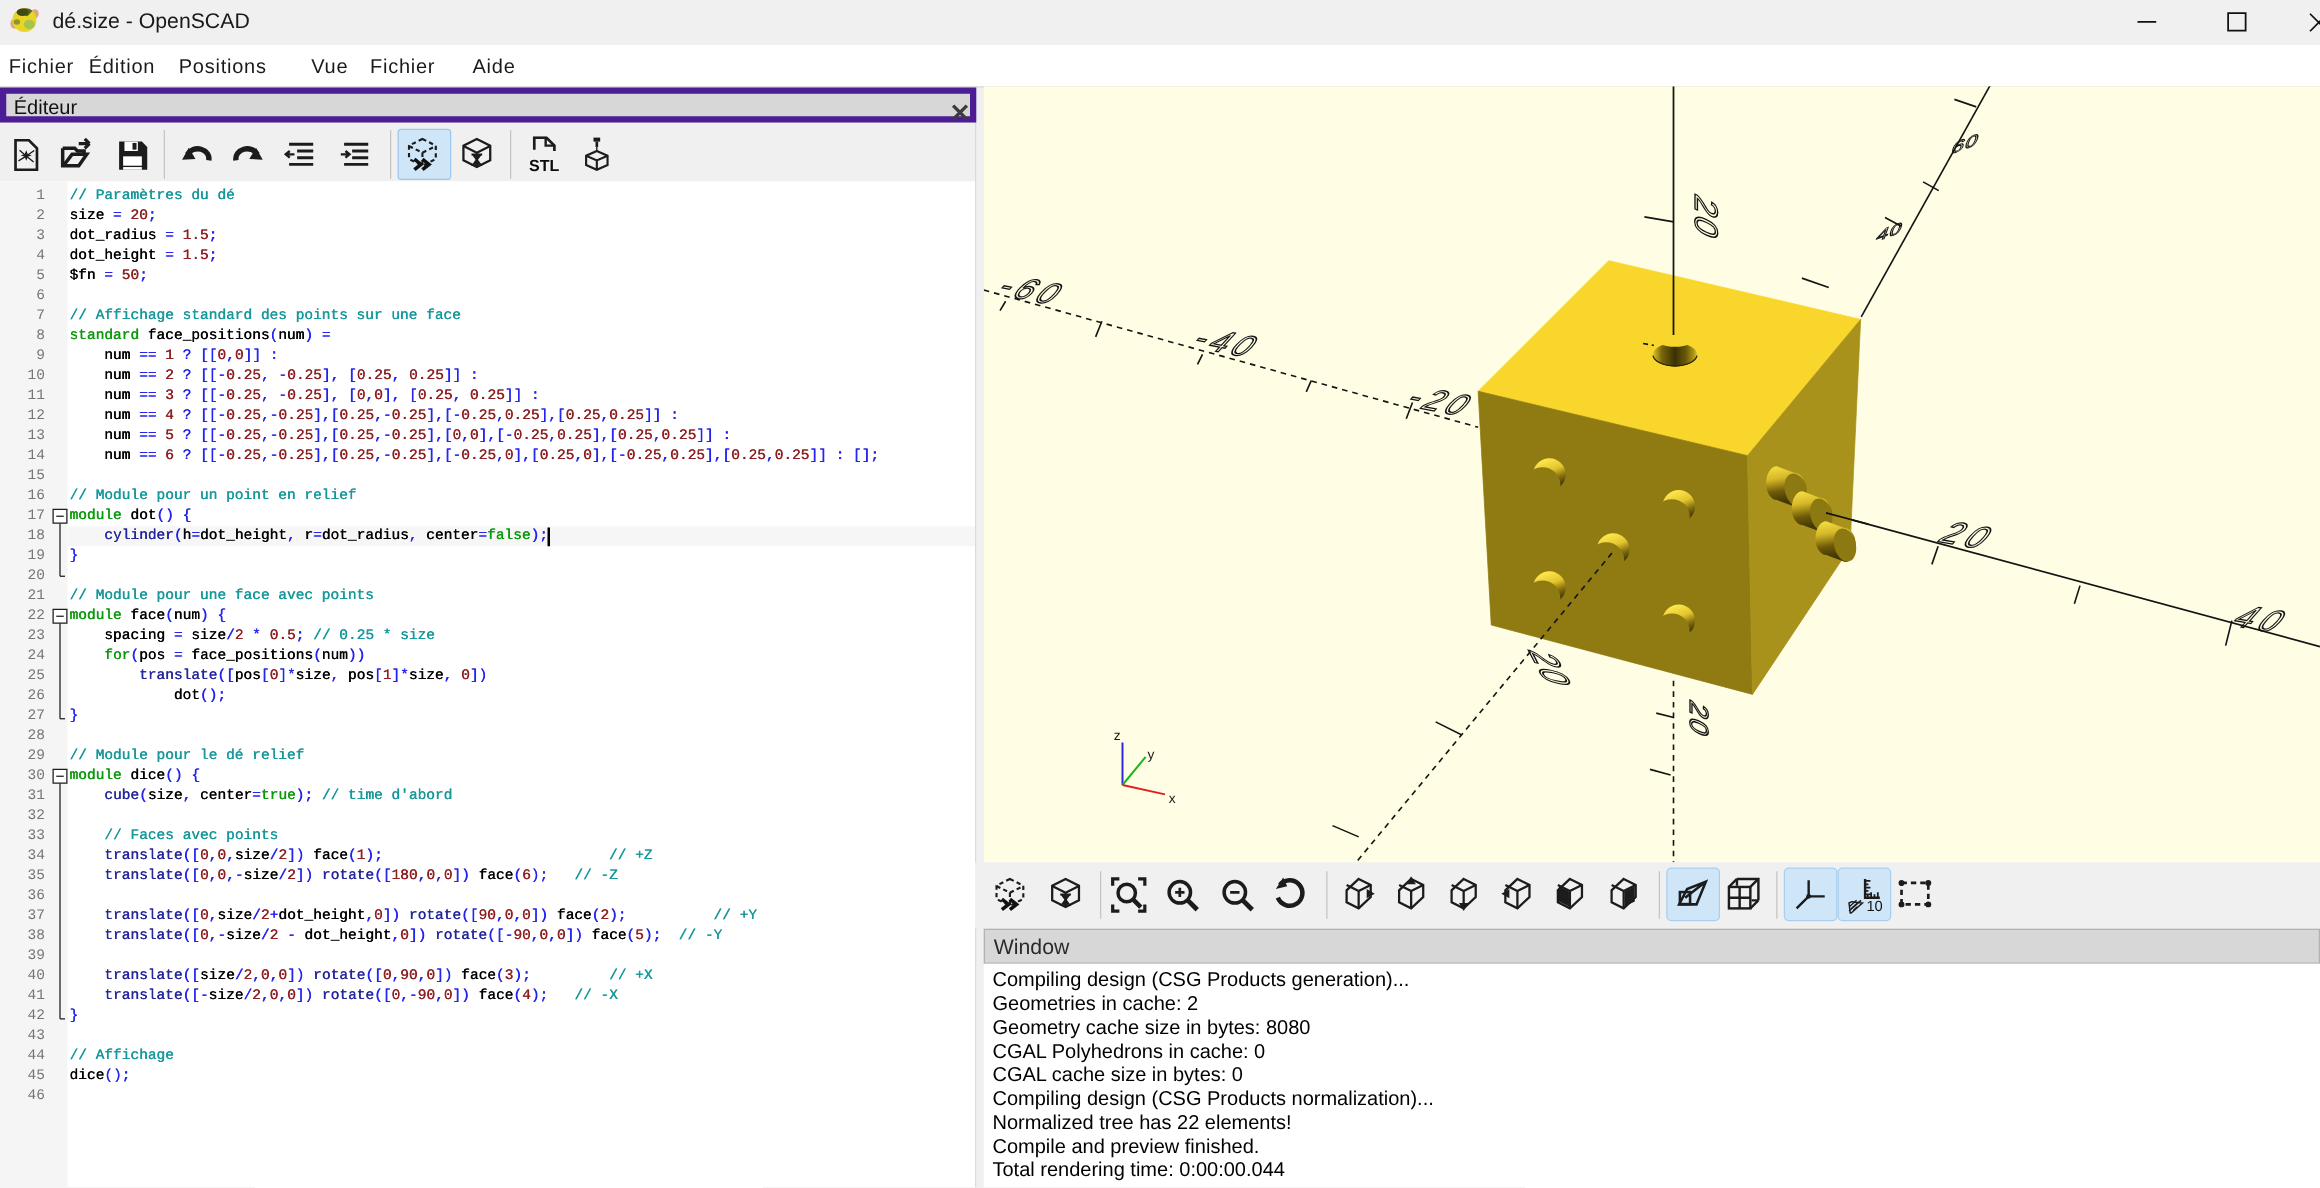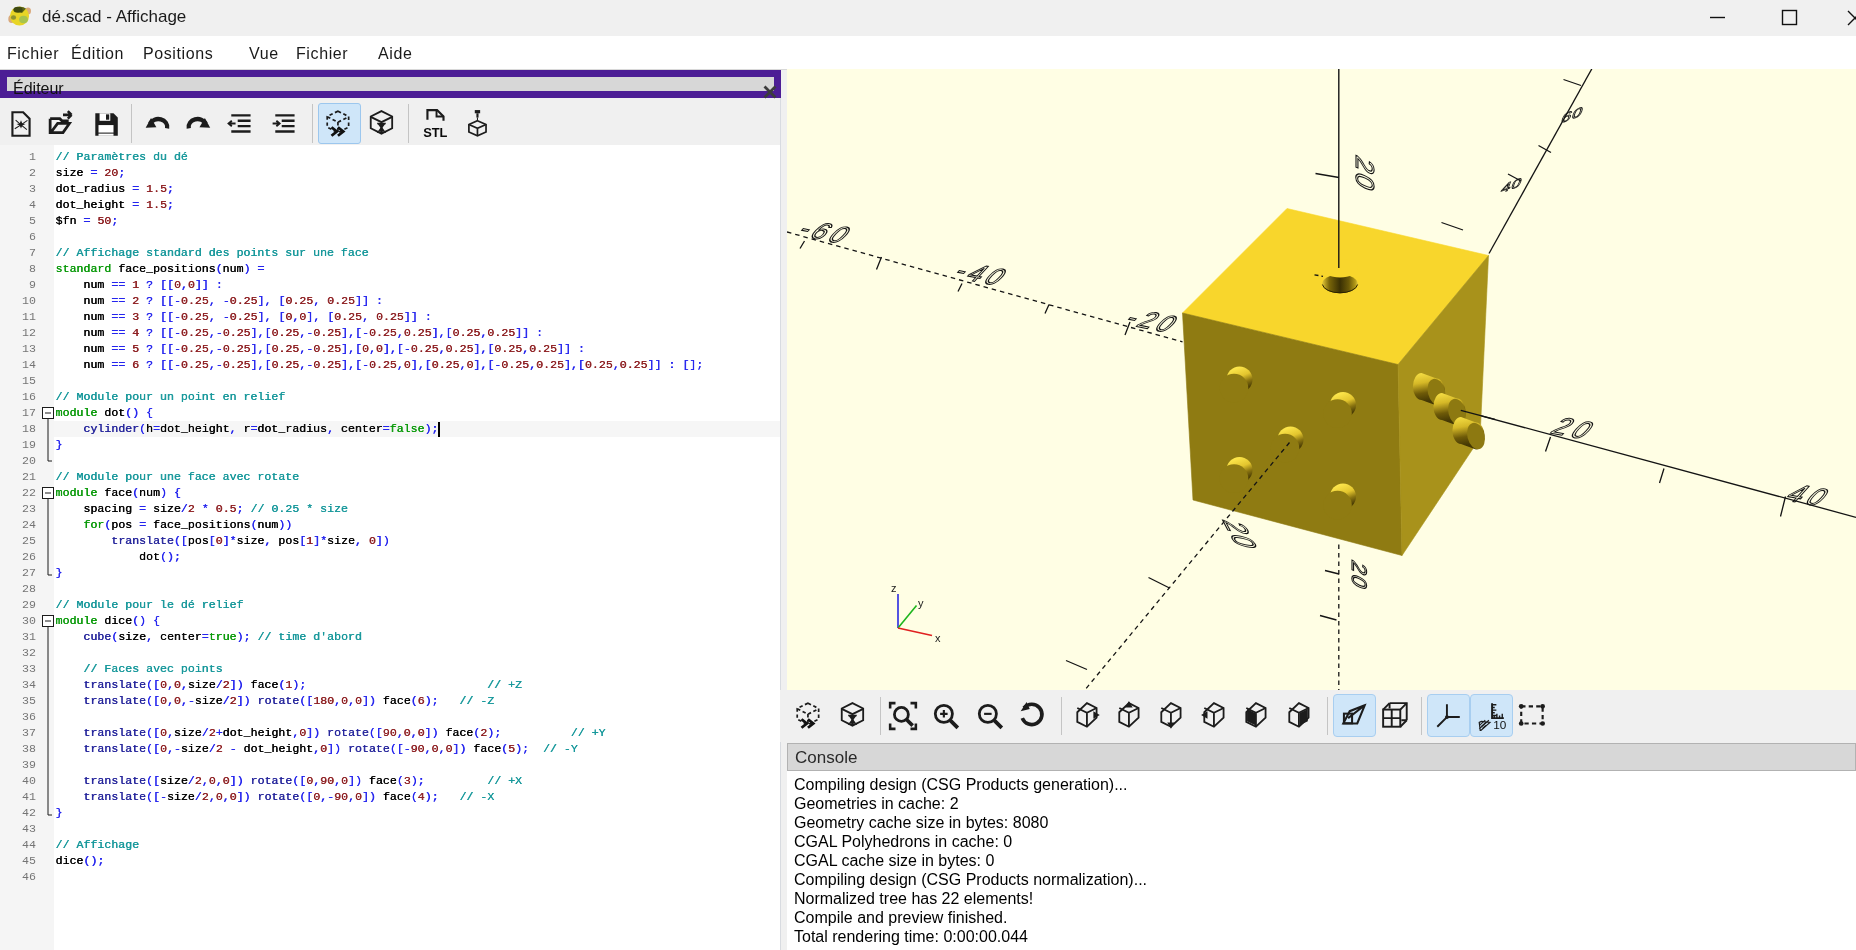--- a/index.html
+++ b/index.html
@@ -8,39 +8,39 @@
 <div style="position:absolute;left:0;top:0;width:1856px;height:36px;background:#f0f0f0">
 <svg style="position:absolute;left:8px;top:4px" width="24" height="24" viewBox="0 0 24 24">
 <ellipse cx="3.5" cy="15" rx="3.2" ry="4" fill="#d9a97c"></ellipse>
 <ellipse cx="20" cy="7" rx="3" ry="3.6" fill="#d9a97c"></ellipse>
 <circle cx="11.5" cy="12" r="9.6" fill="#e8d526"></circle>
 <path d="M5 6 A9.6 9.6 0 0 1 18 4.6 L14 9 Z" fill="#5a6418"></path>
 <ellipse cx="10" cy="5.8" rx="4.6" ry="3" fill="#3f4a12"></ellipse>
 <ellipse cx="15.5" cy="15.5" rx="4.4" ry="3.8" fill="#a7c44e"></ellipse>
 <ellipse cx="5.5" cy="13.5" rx="2.6" ry="2.2" fill="#8f9430"></ellipse>
 </svg>
-<div style="position:absolute;left:42px;top:7px;font-size:17px;color:#1a1a1a">dé.scad - Affichage</div>
+<div style="position:absolute;left:42px;top:7px;font-size:17px;color:#1a1a1a">dé.size - OpenSCAD</div>
 <svg style="position:absolute;left:1700px;top:0" width="156" height="36" viewBox="0 0 156 36">
 <line x1="10" y1="17.5" x2="25" y2="17.5" stroke="#111" stroke-width="1.4"></line>
 <rect x="82.5" y="10.5" width="14" height="14" fill="none" stroke="#111" stroke-width="1.4"></rect>
 <path d="M148 11l14 14M162 11l-14 14" stroke="#111" stroke-width="1.4"></path>
 </svg>
 </div>
 <div style="position:absolute;left:0;top:36px;width:1856px;height:33px;background:#fff;font-size:16px;letter-spacing:0.6px;color:#1a1a1a">
     <div style="position:absolute;left:7px;top:9px">Fichier</div>
     <div style="position:absolute;left:71px;top:9px">Édition</div>
     <div style="position:absolute;left:143px;top:9px">Positions</div>
     <div style="position:absolute;left:249px;top:9px">Vue</div>
     <div style="position:absolute;left:296px;top:9px">Fichier</div>
     <div style="position:absolute;left:378px;top:9px">Aide</div>
   </div>
 <div style="position:absolute;left:0;top:69px;width:1856px;height:1px;background:#d8d8d8"></div>
 <div style="position:absolute;left:0;top:70px;width:780px;height:880px;background:#f0f0f0"></div>
 <div style="position:absolute;left:780px;top:70px;width:1px;height:880px;background:#d8dbe0"></div>
-<div style="position:absolute;left:0;top:70px;width:781px;height:28px;background:#d7d7d7;border:7px solid #4c1d95">
+<div style="position:absolute;left:0;top:70px;width:781px;height:28px;background:#d7d7d7;border:5px solid #4c1d95">
  <div style="position:absolute;left:6px;top:3px;font-size:16px;color:#111">Éditeur</div>
  <svg style="position:absolute;left:755px;top:7px" width="16" height="16" viewBox="0 0 16 16">
       <path d="M2.5 2.5l11 11M13.5 2.5l-11 11" stroke="#3c3c3c" stroke-width="2.8"></path>
     </svg>
 </div>
 <div style="position:absolute;left:318px;top:103px;width:43px;height:41px;background:#cfe6f9;border:1px solid #9cc7ee;border-radius:3px"></div>
 <svg style="position:absolute;left:6px;top:109px" width="30" height="30" viewBox="0 0 28 28">
     <path d="M6 3h10l6 6v16H6z" stroke="#1c1c1c" fill="none" stroke-width="2"></path>
     <path d="M14 10.5l1.2 3 3 .6-3 1.2-1.2 3-1.2-3-3-1.2 3-.6z" fill="#1c1c1c"></path>
     <path d="M14 14.8l6-4.2M14 14.8l5.5 4.5M14 14.8l-5.8 3.6M14 14.8l-5-4.4" stroke="#1c1c1c" stroke-width="1"></path>
@@ -177,21 +177,21 @@
     num <span style="color:#2424ee">=</span><span style="color:#2424ee">=</span> <span style="color:#8e2023">3</span> <span style="color:#2424ee">?</span> <span style="color:#2424ee">[</span><span style="color:#2424ee">[</span><span style="color:#2424ee">-</span><span style="color:#8e2023">0.25</span><span style="color:#2424ee">,</span> <span style="color:#2424ee">-</span><span style="color:#8e2023">0.25</span><span style="color:#2424ee">]</span><span style="color:#2424ee">,</span> <span style="color:#2424ee">[</span><span style="color:#8e2023">0</span><span style="color:#2424ee">,</span><span style="color:#8e2023">0</span><span style="color:#2424ee">]</span><span style="color:#2424ee">,</span> <span style="color:#2424ee">[</span><span style="color:#8e2023">0.25</span><span style="color:#2424ee">,</span> <span style="color:#8e2023">0.25</span><span style="color:#2424ee">]</span><span style="color:#2424ee">]</span> <span style="color:#2424ee">:</span>
     num <span style="color:#2424ee">=</span><span style="color:#2424ee">=</span> <span style="color:#8e2023">4</span> <span style="color:#2424ee">?</span> <span style="color:#2424ee">[</span><span style="color:#2424ee">[</span><span style="color:#2424ee">-</span><span style="color:#8e2023">0.25</span><span style="color:#2424ee">,</span><span style="color:#2424ee">-</span><span style="color:#8e2023">0.25</span><span style="color:#2424ee">]</span><span style="color:#2424ee">,</span><span style="color:#2424ee">[</span><span style="color:#8e2023">0.25</span><span style="color:#2424ee">,</span><span style="color:#2424ee">-</span><span style="color:#8e2023">0.25</span><span style="color:#2424ee">]</span><span style="color:#2424ee">,</span><span style="color:#2424ee">[</span><span style="color:#2424ee">-</span><span style="color:#8e2023">0.25</span><span style="color:#2424ee">,</span><span style="color:#8e2023">0.25</span><span style="color:#2424ee">]</span><span style="color:#2424ee">,</span><span style="color:#2424ee">[</span><span style="color:#8e2023">0.25</span><span style="color:#2424ee">,</span><span style="color:#8e2023">0.25</span><span style="color:#2424ee">]</span><span style="color:#2424ee">]</span> <span style="color:#2424ee">:</span>
     num <span style="color:#2424ee">=</span><span style="color:#2424ee">=</span> <span style="color:#8e2023">5</span> <span style="color:#2424ee">?</span> <span style="color:#2424ee">[</span><span style="color:#2424ee">[</span><span style="color:#2424ee">-</span><span style="color:#8e2023">0.25</span><span style="color:#2424ee">,</span><span style="color:#2424ee">-</span><span style="color:#8e2023">0.25</span><span style="color:#2424ee">]</span><span style="color:#2424ee">,</span><span style="color:#2424ee">[</span><span style="color:#8e2023">0.25</span><span style="color:#2424ee">,</span><span style="color:#2424ee">-</span><span style="color:#8e2023">0.25</span><span style="color:#2424ee">]</span><span style="color:#2424ee">,</span><span style="color:#2424ee">[</span><span style="color:#8e2023">0</span><span style="color:#2424ee">,</span><span style="color:#8e2023">0</span><span style="color:#2424ee">]</span><span style="color:#2424ee">,</span><span style="color:#2424ee">[</span><span style="color:#2424ee">-</span><span style="color:#8e2023">0.25</span><span style="color:#2424ee">,</span><span style="color:#8e2023">0.25</span><span style="color:#2424ee">]</span><span style="color:#2424ee">,</span><span style="color:#2424ee">[</span><span style="color:#8e2023">0.25</span><span style="color:#2424ee">,</span><span style="color:#8e2023">0.25</span><span style="color:#2424ee">]</span><span style="color:#2424ee">]</span> <span style="color:#2424ee">:</span>
     num <span style="color:#2424ee">=</span><span style="color:#2424ee">=</span> <span style="color:#8e2023">6</span> <span style="color:#2424ee">?</span> <span style="color:#2424ee">[</span><span style="color:#2424ee">[</span><span style="color:#2424ee">-</span><span style="color:#8e2023">0.25</span><span style="color:#2424ee">,</span><span style="color:#2424ee">-</span><span style="color:#8e2023">0.25</span><span style="color:#2424ee">]</span><span style="color:#2424ee">,</span><span style="color:#2424ee">[</span><span style="color:#8e2023">0.25</span><span style="color:#2424ee">,</span><span style="color:#2424ee">-</span><span style="color:#8e2023">0.25</span><span style="color:#2424ee">]</span><span style="color:#2424ee">,</span><span style="color:#2424ee">[</span><span style="color:#2424ee">-</span><span style="color:#8e2023">0.25</span><span style="color:#2424ee">,</span><span style="color:#8e2023">0</span><span style="color:#2424ee">]</span><span style="color:#2424ee">,</span><span style="color:#2424ee">[</span><span style="color:#8e2023">0.25</span><span style="color:#2424ee">,</span><span style="color:#8e2023">0</span><span style="color:#2424ee">]</span><span style="color:#2424ee">,</span><span style="color:#2424ee">[</span><span style="color:#2424ee">-</span><span style="color:#8e2023">0.25</span><span style="color:#2424ee">,</span><span style="color:#8e2023">0.25</span><span style="color:#2424ee">]</span><span style="color:#2424ee">,</span><span style="color:#2424ee">[</span><span style="color:#8e2023">0.25</span><span style="color:#2424ee">,</span><span style="color:#8e2023">0.25</span><span style="color:#2424ee">]</span><span style="color:#2424ee">]</span> <span style="color:#2424ee">:</span> <span style="color:#2424ee">[</span><span style="color:#2424ee">]</span><span style="color:#2424ee">;</span>
 
 <span style="color:#17989b">// Module pour un point en relief</span>
 <span style="color:#0a9a0a">module</span> dot<span style="color:#2424ee">(</span><span style="color:#2424ee">)</span> <span style="color:#2424ee">{</span>
     <span style="color:#26269c">cylinder</span><span style="color:#2424ee">(</span>h<span style="color:#2424ee">=</span>dot_height<span style="color:#2424ee">,</span> r<span style="color:#2424ee">=</span>dot_radius<span style="color:#2424ee">,</span> center<span style="color:#2424ee">=</span><span style="color:#0a9a0a">false</span><span style="color:#2424ee">)</span><span style="color:#2424ee">;</span>
 <span style="color:#2424ee">}</span>
 
-<span style="color:#17989b">// Module pour une face avec rotate</span>
+<span style="color:#17989b">// Module pour une face avec points</span>
 <span style="color:#0a9a0a">module</span> face<span style="color:#2424ee">(</span>num<span style="color:#2424ee">)</span> <span style="color:#2424ee">{</span>
     spacing <span style="color:#2424ee">=</span> size<span style="color:#2424ee">/</span><span style="color:#8e2023">2</span> <span style="color:#2424ee">*</span> <span style="color:#8e2023">0.5</span><span style="color:#2424ee">;</span> <span style="color:#17989b">// 0.25 * size</span>
     <span style="color:#0a9a0a">for</span><span style="color:#2424ee">(</span>pos <span style="color:#2424ee">=</span> face_positions<span style="color:#2424ee">(</span>num<span style="color:#2424ee">)</span><span style="color:#2424ee">)</span>
         <span style="color:#26269c">translate</span><span style="color:#2424ee">(</span><span style="color:#2424ee">[</span>pos<span style="color:#2424ee">[</span><span style="color:#8e2023">0</span><span style="color:#2424ee">]</span><span style="color:#2424ee">*</span>size<span style="color:#2424ee">,</span> pos<span style="color:#2424ee">[</span><span style="color:#8e2023">1</span><span style="color:#2424ee">]</span><span style="color:#2424ee">*</span>size<span style="color:#2424ee">,</span> <span style="color:#8e2023">0</span><span style="color:#2424ee">]</span><span style="color:#2424ee">)</span>
             dot<span style="color:#2424ee">(</span><span style="color:#2424ee">)</span><span style="color:#2424ee">;</span>
 <span style="color:#2424ee">}</span>
 
 <span style="color:#17989b">// Module pour le dé relief</span>
 <span style="color:#0a9a0a">module</span> dice<span style="color:#2424ee">(</span><span style="color:#2424ee">)</span> <span style="color:#2424ee">{</span>
     <span style="color:#26269c">cube</span><span style="color:#2424ee">(</span>size<span style="color:#2424ee">,</span> center<span style="color:#2424ee">=</span><span style="color:#0a9a0a">true</span><span style="color:#2424ee">)</span><span style="color:#2424ee">;</span> <span style="color:#17989b">// time d'abord</span>
@@ -430,16 +430,16 @@
     <circle cx="3" cy="5" r="2.2" fill="#1c1c1c"></circle>
     <circle cx="23" cy="5" r="2.2" fill="#1c1c1c"></circle>
     <circle cx="3" cy="21" r="2.2" fill="#1c1c1c"></circle>
     <circle cx="23" cy="21" r="2.2" fill="#1c1c1c"></circle>
   </svg>
 <div style="position:absolute;left:880px;top:697px;width:1px;height:38px;background:#c4c4c4"></div>
 <div style="position:absolute;left:1061px;top:697px;width:1px;height:38px;background:#c4c4c4"></div>
 <div style="position:absolute;left:1327px;top:697px;width:1px;height:38px;background:#c4c4c4"></div>
 <div style="position:absolute;left:1421px;top:697px;width:1px;height:38px;background:#c4c4c4"></div>
 <div style="position:absolute;left:787px;top:743px;width:1069px;height:28px;background:#d7d7d7;border:1px solid #b2b2b2">
- <div style="position:absolute;left:7px;top:4px;font-size:17px;color:#2a2a2a">Console</div>
+ <div style="position:absolute;left:7px;top:4px;font-size:17px;color:#2a2a2a">Window</div>
 </div>
 <div style="position:absolute;left:787px;top:771px;width:1069px;height:179px;background:#fff">
  <div style="position:absolute;left:7px;top:4px;font-size:16px;line-height:19px;color:#000">Compiling design (CSG Products generation)...<br>Geometries in cache: 2<br>Geometry cache size in bytes: 8080<br>CGAL Polyhedrons in cache: 0<br>CGAL cache size in bytes: 0<br>Compiling design (CSG Products normalization)...<br>Normalized tree has 22 elements!<br>Compile and preview finished.<br>Total rendering time: 0:00:00.044</div>
 </div>
 </body></html>

